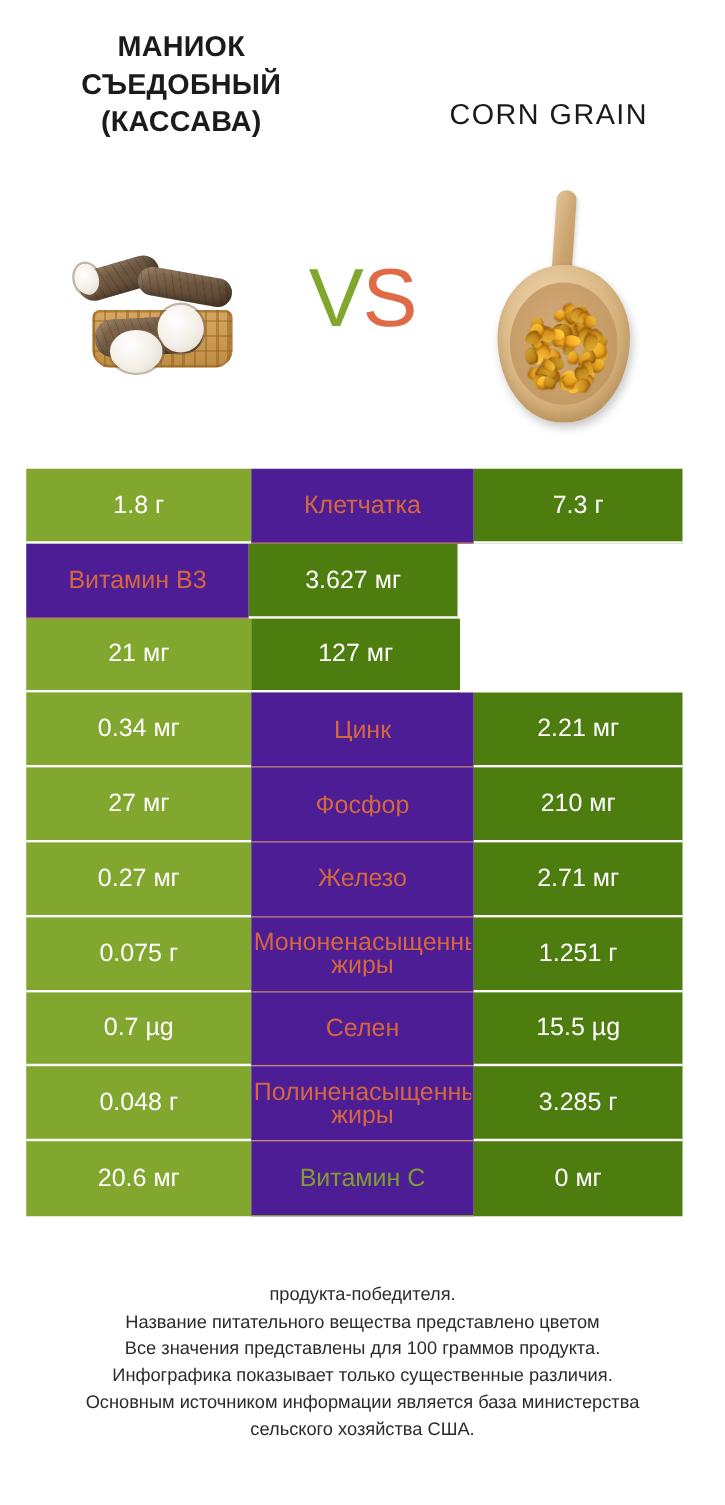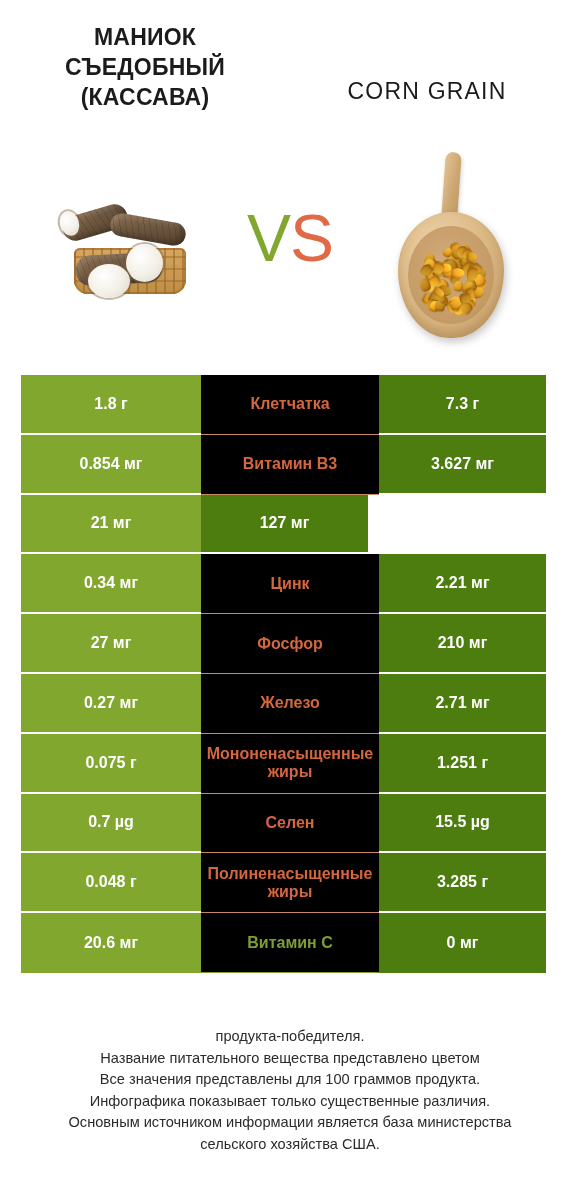--- a/index.html
+++ b/index.html
@@ -36,21 +36,21 @@
     text-align: center;
     font-size: 23px;
     font-weight: 600;
     line-height: 30px;
     color: #1b1b1b;
     letter-spacing: 0.2px;
   }
 
   .title-right {
     position: absolute;
-    left: 292px;
+    left: 304px;
     top: 76px;
     width: 270px;
     text-align: center;
     font-size: 23px;
     font-weight: 300;
     line-height: 30px;
     color: #1b1b1b;
     letter-spacing: 1.2px;
   }
 
@@ -199,37 +199,37 @@
     display: flex;
     width: 538px;
     height: 59.8px;
   }
 
   .cell {
     display: flex;
     align-items: center;
     justify-content: center;
     text-align: center;
-    font-size: 16px;
-    font-weight: 700;
+    font-size: 20px;
+    font-weight: 400;
     line-height: 18px;
     overflow: hidden;
     white-space: nowrap;
   }
 
   .cell.left {
     width: 180px;
     background: #82a72e;
     color: #ffffff;
     border-bottom: 2px solid #ffffff;
   }
 
   .cell.mid {
     width: 178px;
-    background: #000000;
+    background: #4c1d95;
     border-bottom: 1px solid #c98a63;
     padding: 0 2px;
   }
 
   .cell.mid.win-green {
     border-bottom-color: #7e9e33;
   }
 
   .cell.mid .label {
     display: block;
@@ -385,21 +385,20 @@
 
   <div class="table" id="compare-table">
       <div class="row">
         <div class="cell left">1.8 г</div>
         <div class="cell mid">
           <span class="label" style="color: rgb(213, 103, 63);">Клетчатка</span>
         </div>
         <div class="cell right">7.3 г</div>
       </div>
       <div class="row">
-        <div class="cell left">0.854 мг</div>
         <div class="cell mid">
           <span class="label" style="color: rgb(213, 103, 63);">Витамин B3</span>
         </div>
         <div class="cell right">3.627 мг</div>
       </div>
       <div class="row">
         <div class="cell left">21 мг</div>
         <div class="cell right">127 мг</div>
       </div>
       <div class="row">

